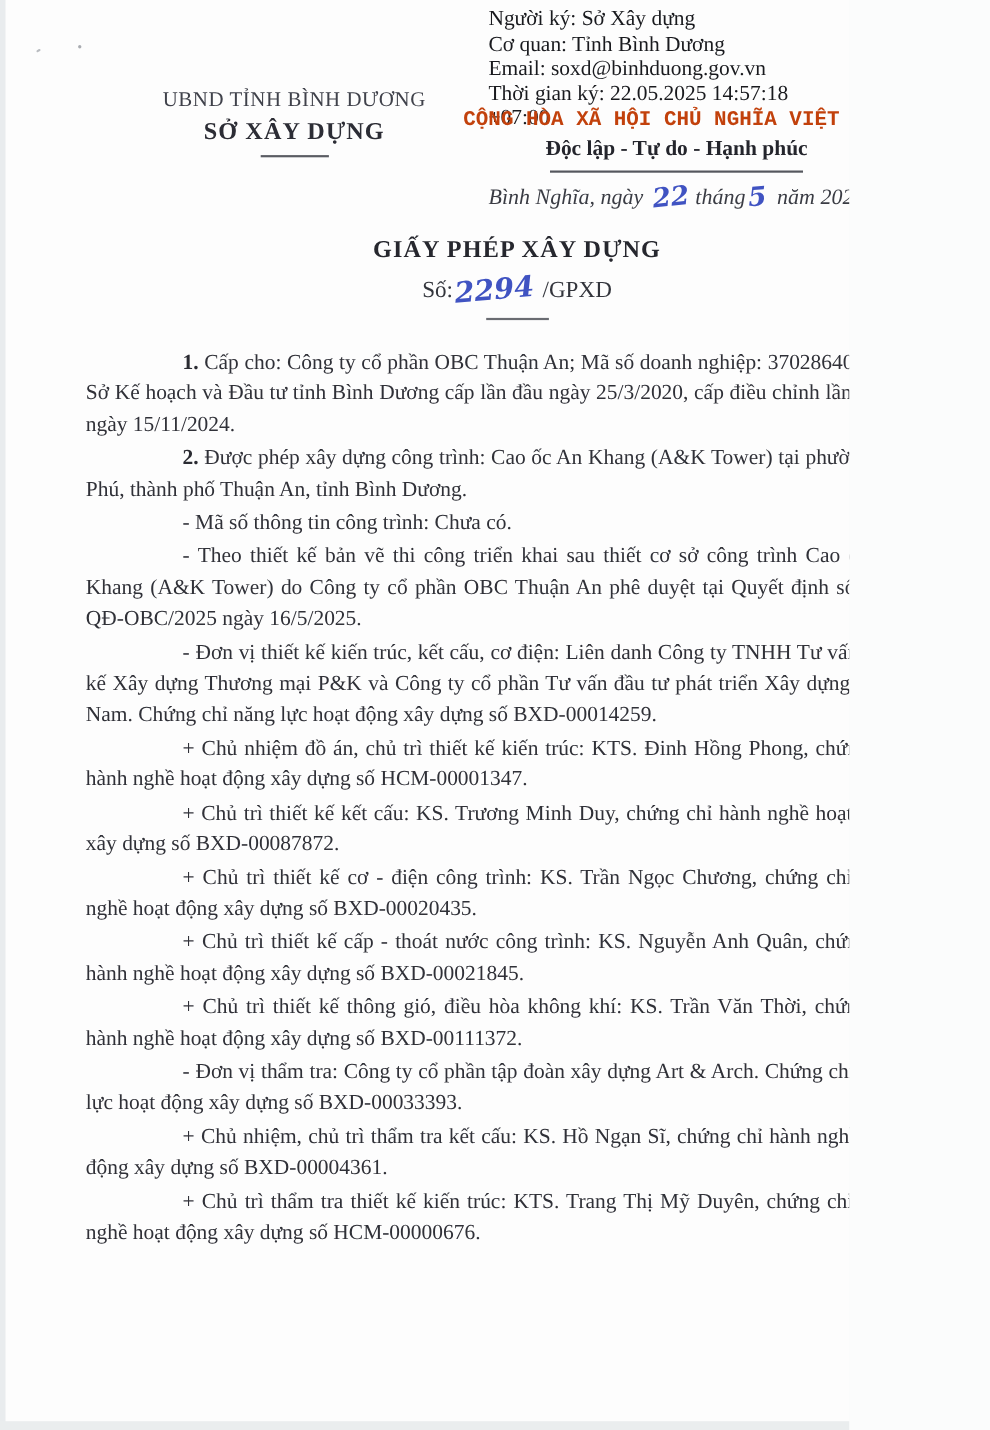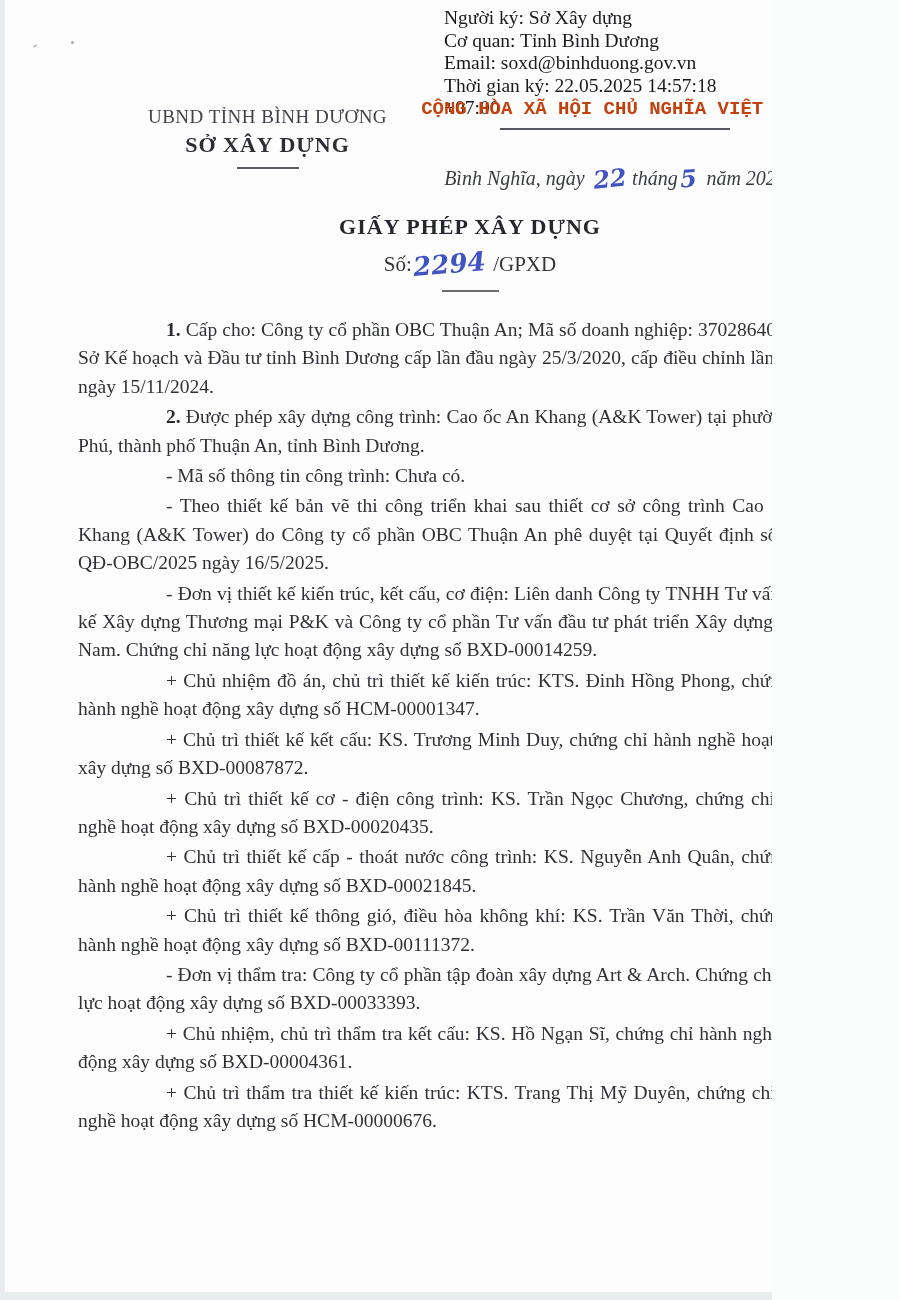--- a/index.html
+++ b/index.html
@@ -19,21 +19,21 @@
   .scan-line-right{position:absolute;left:887px;top:0;width:2px;height:1300px;background:rgba(140,146,154,0.35);}
   .speck1{position:absolute;left:33px;top:45px;width:4px;height:2px;background:#b9bcc0;transform:rotate(-30deg);border-radius:2px;}
   .speck2{position:absolute;left:71px;top:41px;width:3px;height:3px;background:#a9acb1;border-radius:50%;}
   .blob-br{position:absolute;left:780px;top:1240px;width:110px;height:60px;border-radius:50%;
     background:radial-gradient(closest-side,rgba(208,186,182,0.18),rgba(208,186,182,0));}
 
   
   .sig-block{position:absolute;left:444px;top:7px;font-size:19.5px;line-height:22.5px;color:#191a1e;}
 
   
-  .hdr-left{position:absolute;left:140px;top:106px;width:255px;text-align:center;}
+  .hdr-left{position:absolute;left:140px;top:80px;width:255px;text-align:center;}
   .hdr-left .l1{font-size:19px;letter-spacing:0.5px;color:#40424b;}
   .hdr-left .l2{font-size:22px;font-weight:bold;letter-spacing:1px;color:#2c2d35;margin-top:4px;}
   .hdr-left .rule{width:62px;height:1.5px;background:#5a5c63;margin:9px auto 0;}
 
   .hdr-right{position:absolute;left:400px;top:98px;width:430px;text-align:center;}
   .hdr-right .l1{font-size:19px;font-weight:bold;color:#c2410c;font-family:Liberation Mono, monospace;}
   .hdr-right .l2{font-size:19.5px;font-weight:bold;color:#24252c;margin-top:5px;}
   .hdr-right .rule{width:230px;height:1.5px;background:#55575e;margin:8px auto 0;}
 
   .dateline{position:absolute;left:400px;top:165px;width:430px;text-align:center;
@@ -89,20 +89,21 @@
   </div>
 
   <div class="hdr-left">
     <div class="l1">UBND TỈNH BÌNH DƯƠNG</div>
     <div class="l2">SỞ XÂY DỰNG</div>
     <div class="rule"></div>
   </div>
 
   <div class="hdr-right">
     <div class="l1">CỘNG HÒA XÃ HỘI CHỦ NGHĨA VIỆT NAM</div>
+    <div class="l2">Độc lập - Tự do - Hạnh phúc</div>
     <div class="rule"></div>
   </div>
 
   <div class="dateline"><span>Bình Nghĩa, ngày</span><span class="hand day">22</span><span>tháng</span><span class="hand month">5</span><span>năm 2025</span></div>
 
   <div class="title-block">
     <div class="title-main">GIẤY PHÉP XÂY DỰNG</div>
     <div class="title-num"><span>Số:</span><span class="hand num">2294</span><span>/GPXD</span></div>
     <div class="title-rule"></div>
   </div>

